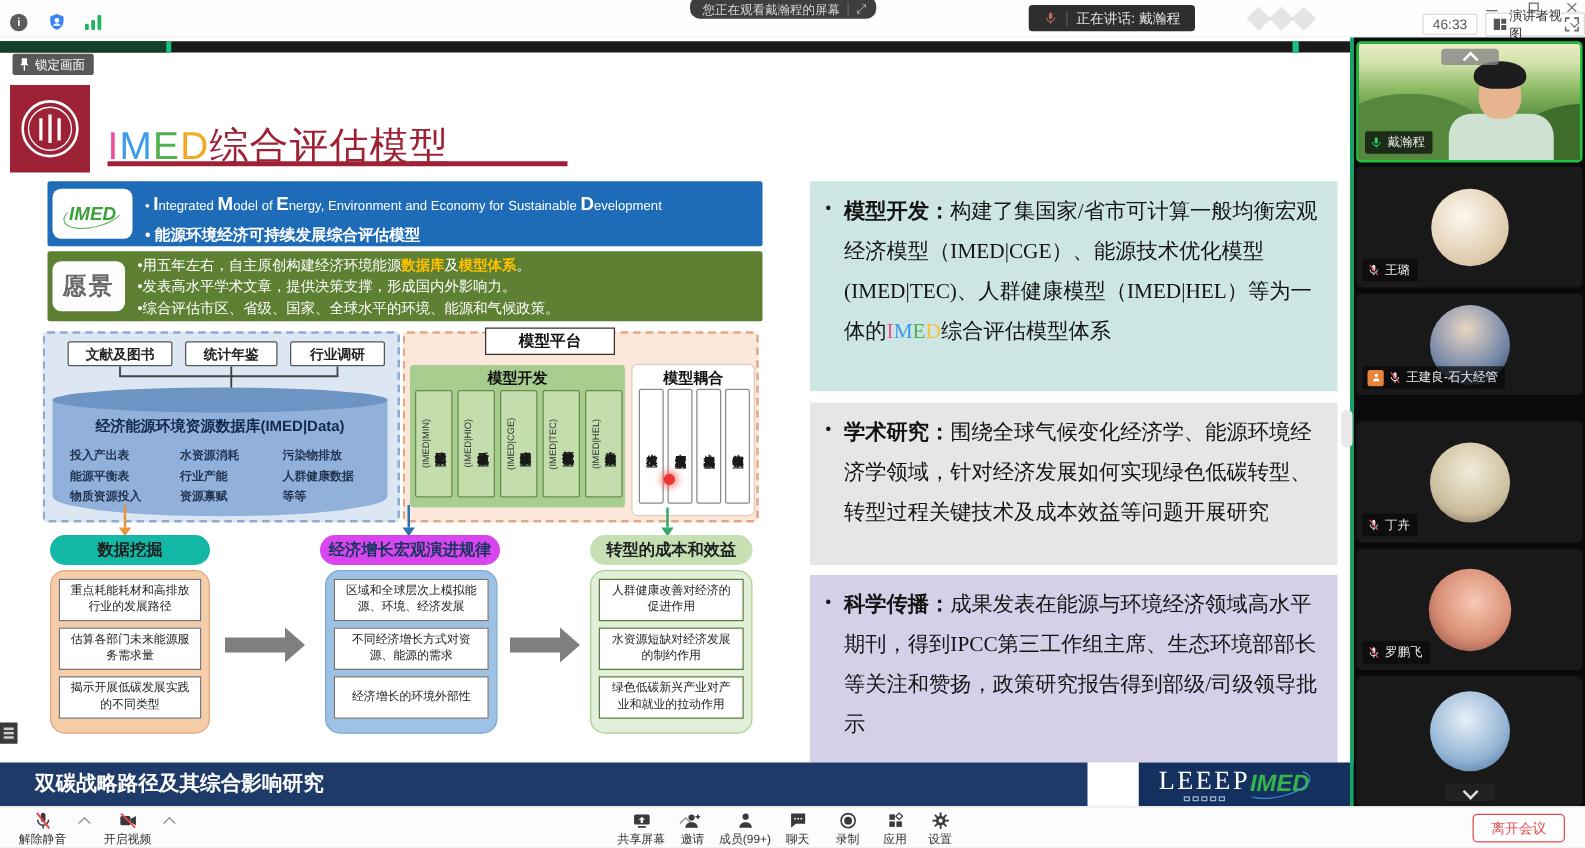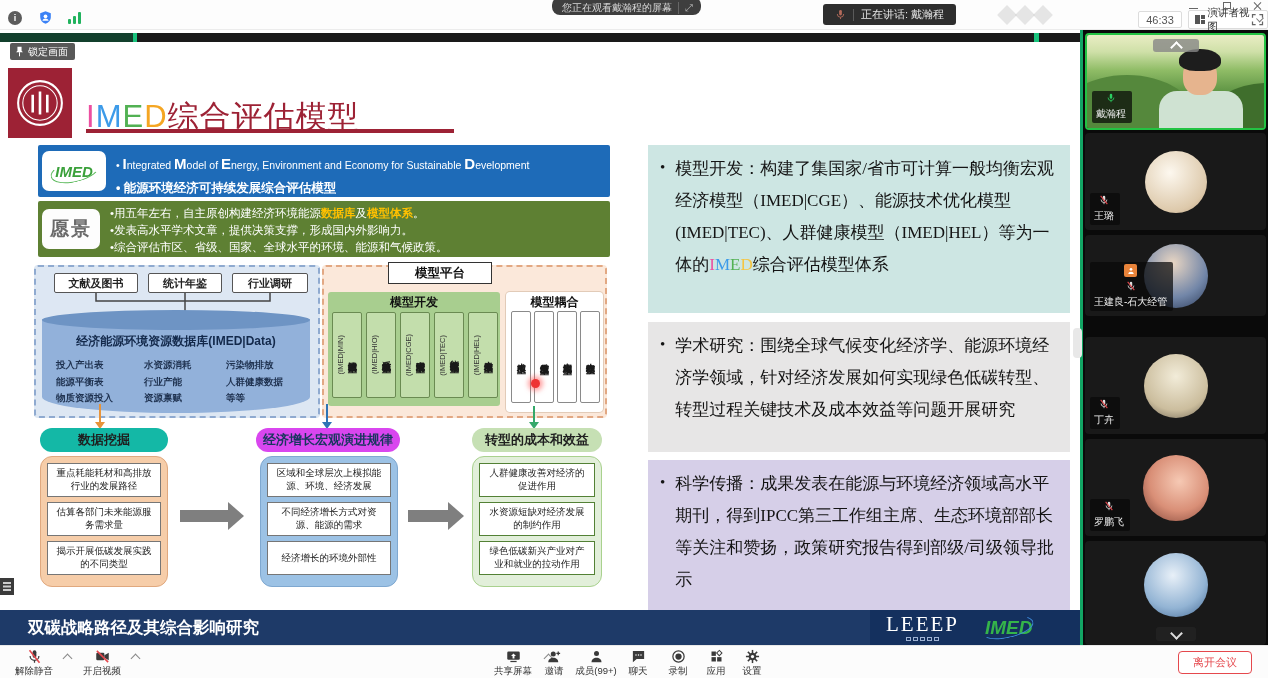--- a/index.html
+++ b/index.html
@@ -90,40 +90,40 @@
   .fitem { height:34px; margin-bottom:5px; background:#fff; border:1px solid #767676; font-size:9.5px; color:#222; display:flex; align-items:center; justify-content:center; text-align:center; line-height:1.35; padding:1px 5px; }
   .flow-arrow { position:absolute; width:64px; height:28px; }
   .flow-arrow .shaft { position:absolute; left:0; top:8px; right:14px; height:12px; background:#7f7f7f; }
   .flow-arrow .head { position:absolute; right:0; top:0; width:0; height:0; border-top:14px solid transparent; border-bottom:14px solid transparent; border-left:16px solid #7f7f7f; }
   .mini-arrow { position:absolute; width:0; height:0; border-left:5px solid transparent; border-right:5px solid transparent; }
   .mini-line { position:absolute; width:2px; }
 
   
   .rb { position:absolute; left:648px; width:422px; padding:8px 16px 0 12px; font-family:"Liberation Serif", serif; font-size:17px; line-height:1.88; color:#141414; display:flex; }
   .rb .dot { margin-right:10px; font-size:15px; }
-  .rb b { font-weight:normal; }
+  .rb b { font-weight:bold; }
   .rb .ci{color:#ec4fa0;} .rb .cm{color:#3d9be9;} .rb .ce{color:#52b153;} .rb .cd{color:#f5c542;}
 
   
   .footer-l { position:absolute; left:0; top:580px; width:870px; height:35px; background:#1e3a68; color:#fff; font-size:16.5px; font-weight:bold; line-height:35px; padding-left:28px; }
-  .footer-r { position:absolute; left:870px; top:580px; width:211px; height:35px; background:#14305e; display:flex; align-items:center; gap:26px; padding:16px 16px; }
+  .footer-r { position:absolute; left:911px; top:580px; width:211px; height:35px; background:#14305e; display:flex; align-items:center; padding:16px 16px; }
   .leeep { display:flex; flex-direction:column; align-items:center; color:#fff; font-family:"Liberation Serif", serif; font-size:21px; letter-spacing:2px; line-height:1; }
   .leeep .sq { display:flex; gap:2px; margin-top:2px; }
   .leeep .sq i { width:5px; height:4px; border:1px solid #9fb3d4; }
   .footer-imed { position:relative; color:#35b44a; font-weight:bold; font-style:italic; font-size:19px; }
   .footer-imed::before { content:""; position:absolute; left:-5px; top:0; width:52px; height:19px; border:1.5px solid transparent; border-bottom-color:#3c88d8; border-right-color:#3c88d8; border-radius:50%; transform:rotate(-12deg); }
 
   .hamburger { position:absolute; left:0; top:578px; width:14px; height:17px; background:#3a3a3a; }
   .hamburger::before { content:""; position:absolute; left:3px; top:4px; width:8px; height:1.5px; background:#ccc; box-shadow:0 3.5px 0 #ccc, 0 7px 0 #ccc; }
   .resize-handle { position:absolute; left:1073px; top:328px; width:9px; height:30px; background:#e8e8e8; border-radius:4px; cursor:pointer; }
 
   
   .sidebar { position:absolute; left:1083px; top:30px; width:185px; height:615px; background:#0a0a0a; }
   .tile { position:absolute; left:2px; width:181px; background:#191919; border-radius:4px; overflow:hidden; cursor:pointer; }
-  .tile .badge { position:absolute; left:5px; bottom:5px; display:flex; align-items:center; gap:4px; background:rgba(8,8,8,.72); border-radius:2px; padding:2px 6px 2px 4px; font-size:10px; color:#eee;flex-direction:column; }
+  .tile .badge { position:absolute; left:5px; bottom:5px; display:flex; align-items:center; gap:4px; background:rgba(8,8,8,.72); border-radius:2px; padding:2px 6px 2px 4px; font-size:10px; color:#eee; }
   .avatar { position:absolute; left:50%; top:50%; transform:translate(-50%,-50%); border-radius:50%; }
   .hand-icon { width:13px; height:13px; background:#e8833a; border-radius:2px; display:flex; align-items:center; justify-content:center; }
   .collapse-tab { position:absolute; left:50%; top:4px; transform:translateX(-50%); width:46px; height:13px; background:rgba(135,135,135,.8); border-radius:3px; cursor:pointer; }
   .collapse-tab::before { content:""; position:absolute; left:19px; top:4px; width:7px; height:7px; border-left:2px solid #fff; border-top:2px solid #fff; transform:rotate(45deg); }
   .expand-tab { position:absolute; left:50%; bottom:4px; transform:translateX(-50%); width:40px; height:14px; background:rgba(35,35,35,.85); border-radius:3px; cursor:pointer; }
   .expand-tab::before { content:""; position:absolute; left:16px; top:2px; width:7px; height:7px; border-right:2px solid #ddd; border-bottom:2px solid #ddd; transform:rotate(45deg); }
   .video-scene { position:absolute; inset:0; background:linear-gradient(180deg,#e9edc4 0%,#cfe0a8 18%,#8fbc66 38%,#5d9343 62%,#41772f 100%); }
   .hill { position:absolute; border-radius:50%; }
   .person-head { position:absolute; left:96px; top:22px; width:34px; height:38px; background:#e6b48e; border-radius:46% 46% 42% 42%; }
   .person-hair { position:absolute; left:92px; top:14px; width:42px; height:22px; background:#1d1d1d; border-radius:50% 50% 40% 40%; }

